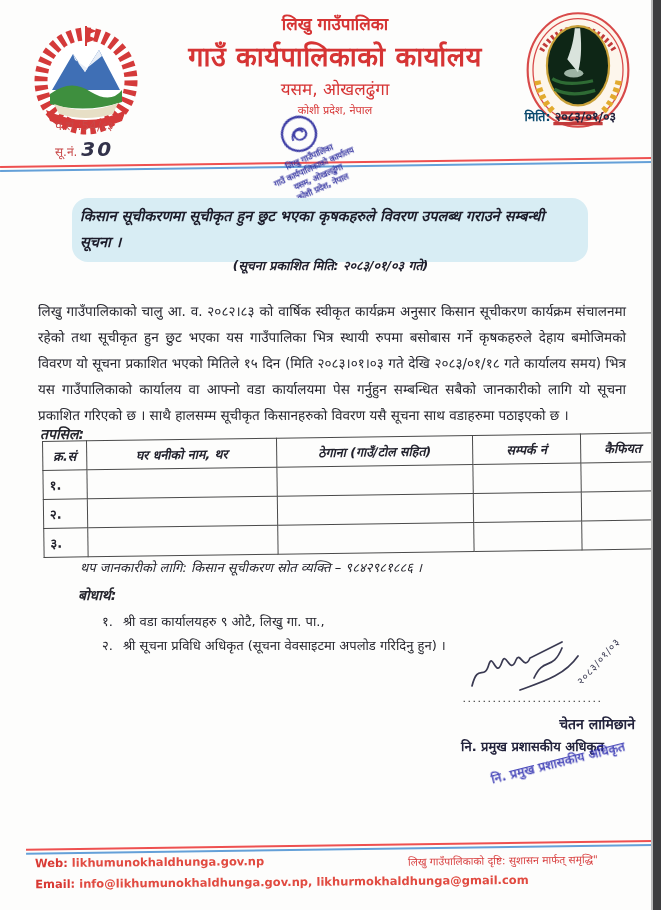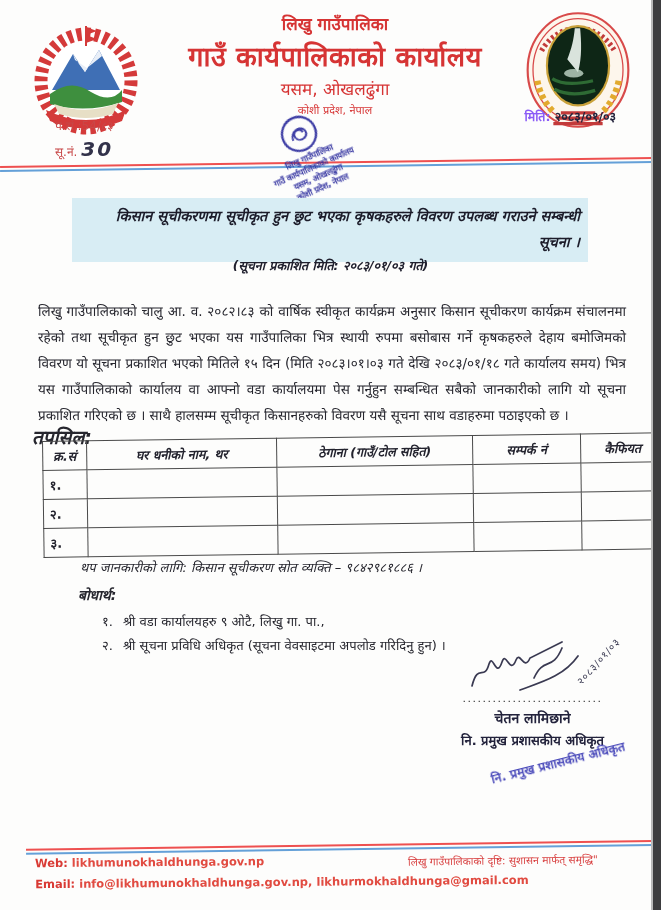--- a/index.html
+++ b/index.html
@@ -11,64 +11,64 @@
   
   .logo-left{position:absolute;left:30px;top:18px;width:112px;height:118px;}
   .logo-right{position:absolute;left:523px;top:10px;width:110px;height:120px;}
   .head-center{position:absolute;left:140px;top:12px;width:390px;text-align:center;color:#d63434;}
   .head-line1{font-size:17px;font-weight:bold;}
   .head-line2{font-size:27px;font-weight:bold;margin-top:2px;letter-spacing:.5px;}
   .head-line3{font-size:17px;margin-top:3px;}
   .head-line4{font-size:11px;margin-top:2px;}
 
   .meta-right{position:absolute;right:45px;top:106px;text-align:right;font-size:12.5px;font-weight:bold;color:#23233c;line-height:1.7;}
-  .meta-right .lbl{color:#8b5cf6;}
+  .meta-right .lbl{color:#0c4a6e;}
   .meta-left{position:absolute;left:55px;top:118px;font-size:12px;color:#c84848;line-height:1.4;}
   .disp-no{font-size:20px;color:#32324a;font-style:italic;font-weight:bold;letter-spacing:2px;}
 
   .rule{position:absolute;left:0;width:653px;transform:rotate(-0.8deg);transform-origin:right center;}
   .rule .r{height:2.4px;background:#ee5050;}
   .rule .b{height:2px;background:#64a0d8;margin-top:2px;}
   .rule-top{top:157px;}
   .rule-bottom{top:840px;left:26px;width:627px;}
 
   
   .stamp-center{position:absolute;left:243px;top:112px;width:130px;transform:rotate(-24deg);
                 color:#2e2e9e;text-align:center;opacity:.92;filter:blur(.4px);}
   .stamp-center svg{display:block;margin:0 auto;}
   .stamp-line{font-size:8.5px;font-weight:bold;line-height:1.3;letter-spacing:-.3px;}
 
   .subject{position:absolute;left:72px;top:198px;width:500px;padding:5px 8px 7px;
-           background:#d8edf4;text-align:right;font-size:14.5px;font-weight:bold;
-           font-style:italic;color:#1c1c2a;line-height:1.8;}
+           background:#d8edf4;text-align:left;font-size:14.5px;font-weight:bold;
+           font-style:italic;color:#1c1c2a;line-height:1.8;border-radius:16px;}
   .published{position:absolute;left:0;top:257px;width:661px;text-align:center;
              font-size:12.5px;font-weight:bold;font-style:italic;color:#20202e;}
 
   .body-par{position:absolute;left:38px;top:287px;width:588px;font-size:13.5px;
             line-height:1.92;text-align:justify;color:#26262e;margin-top:12px;}
 
-  .tapasil{position:absolute;left:32px;top:424px;font-size:19px;font-weight:bold;font-style:italic;}
+  .tapasil{position:absolute;left:40px;top:424px;font-size:14px;font-weight:bold;font-style:italic;}
 
   .tbl-wrap{position:absolute;left:42px;top:441px;width:578px;transform:rotate(-0.8deg);transform-origin:left top;}
   table{border-collapse:collapse;width:100%;table-layout:fixed;}
   td,th{border:1px solid #4a4a4a;padding:2px 6px;font-size:12.5px;color:#23232e;height:24px;}
   th{font-weight:bold;font-style:italic;text-align:center;}
   td.sn{font-size:13px;font-weight:bold;}
 
   .more-info{position:absolute;left:80px;top:558px;font-size:13px;font-weight:normal;font-style:italic;}
   .bodhartha{position:absolute;left:78px;top:585px;font-size:14px;font-weight:bold;font-style:italic;}
   .cc-list{position:absolute;left:102px;top:610px;font-size:13px;line-height:1.85;color:#26262e;}
   .cc-item{display:flex;gap:10px;}
 
   .sig-block{position:absolute;left:430px;top:636px;width:205px;text-align:center;}
   .sig-scribble{position:relative;height:64px;}
   .sig-date{position:absolute;right:8px;top:18px;font-size:10px;color:#3a3a52;
             transform:rotate(-48deg);letter-spacing:1px;}
   .sig-dots{font-size:11px;letter-spacing:1.5px;color:#333;margin-top:-8px;}
-  .sig-name{font-size:14px;font-weight:bold;color:#23233c;margin-top:3px;}
+  .sig-name{font-size:14px;font-weight:bold;color:#23233c;margin-top:9px;text-align:right;}
   .sig-desig{font-size:13px;font-weight:bold;color:#23233c;margin-top:4px;}
   .sig-stamp{position:absolute;left:18px;top:118px;width:220px;transform:rotate(-14deg);
              color:#2d2db0;font-size:12.5px;font-weight:bold;opacity:.85;filter:blur(.3px);white-space:nowrap;}
 
   .footer-text{position:absolute;left:35px;top:851px;font-size:11.5px;font-weight:bold;
                color:#e14b41;line-height:1.8;transform:rotate(-0.5deg);}
   .footer-text .lbl{color:#d93a34;}
   .slogan{position:absolute;left:408px;top:853px;width:240px;font-size:10.5px;color:#d84040;
           transform:rotate(-0.8deg);}
 </style>

